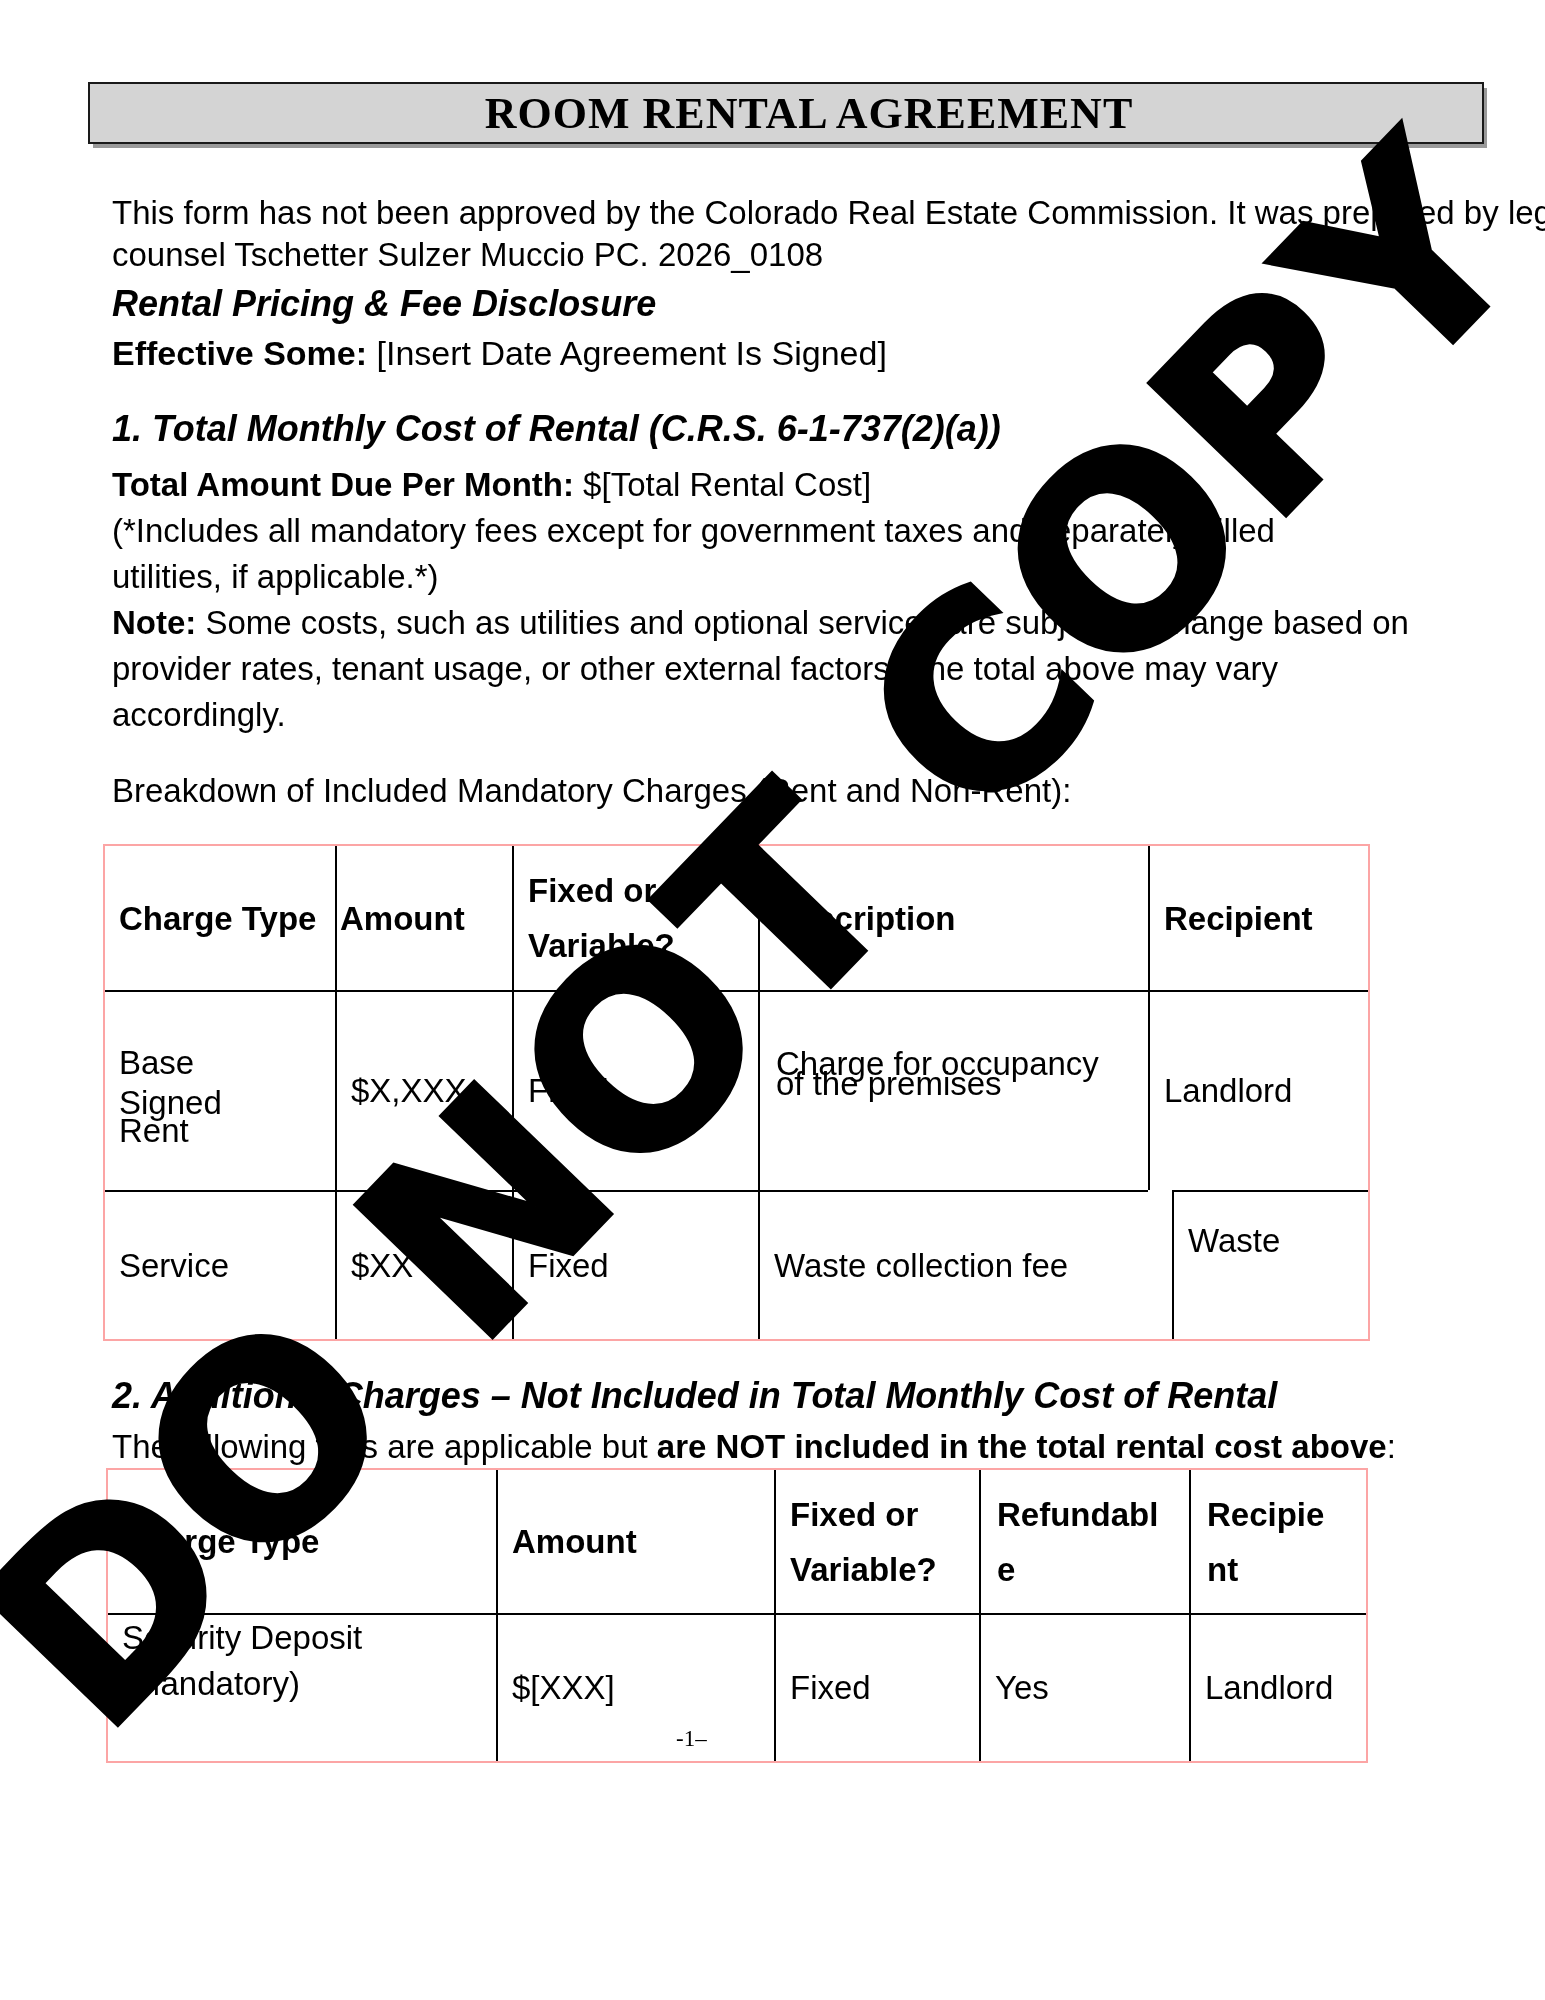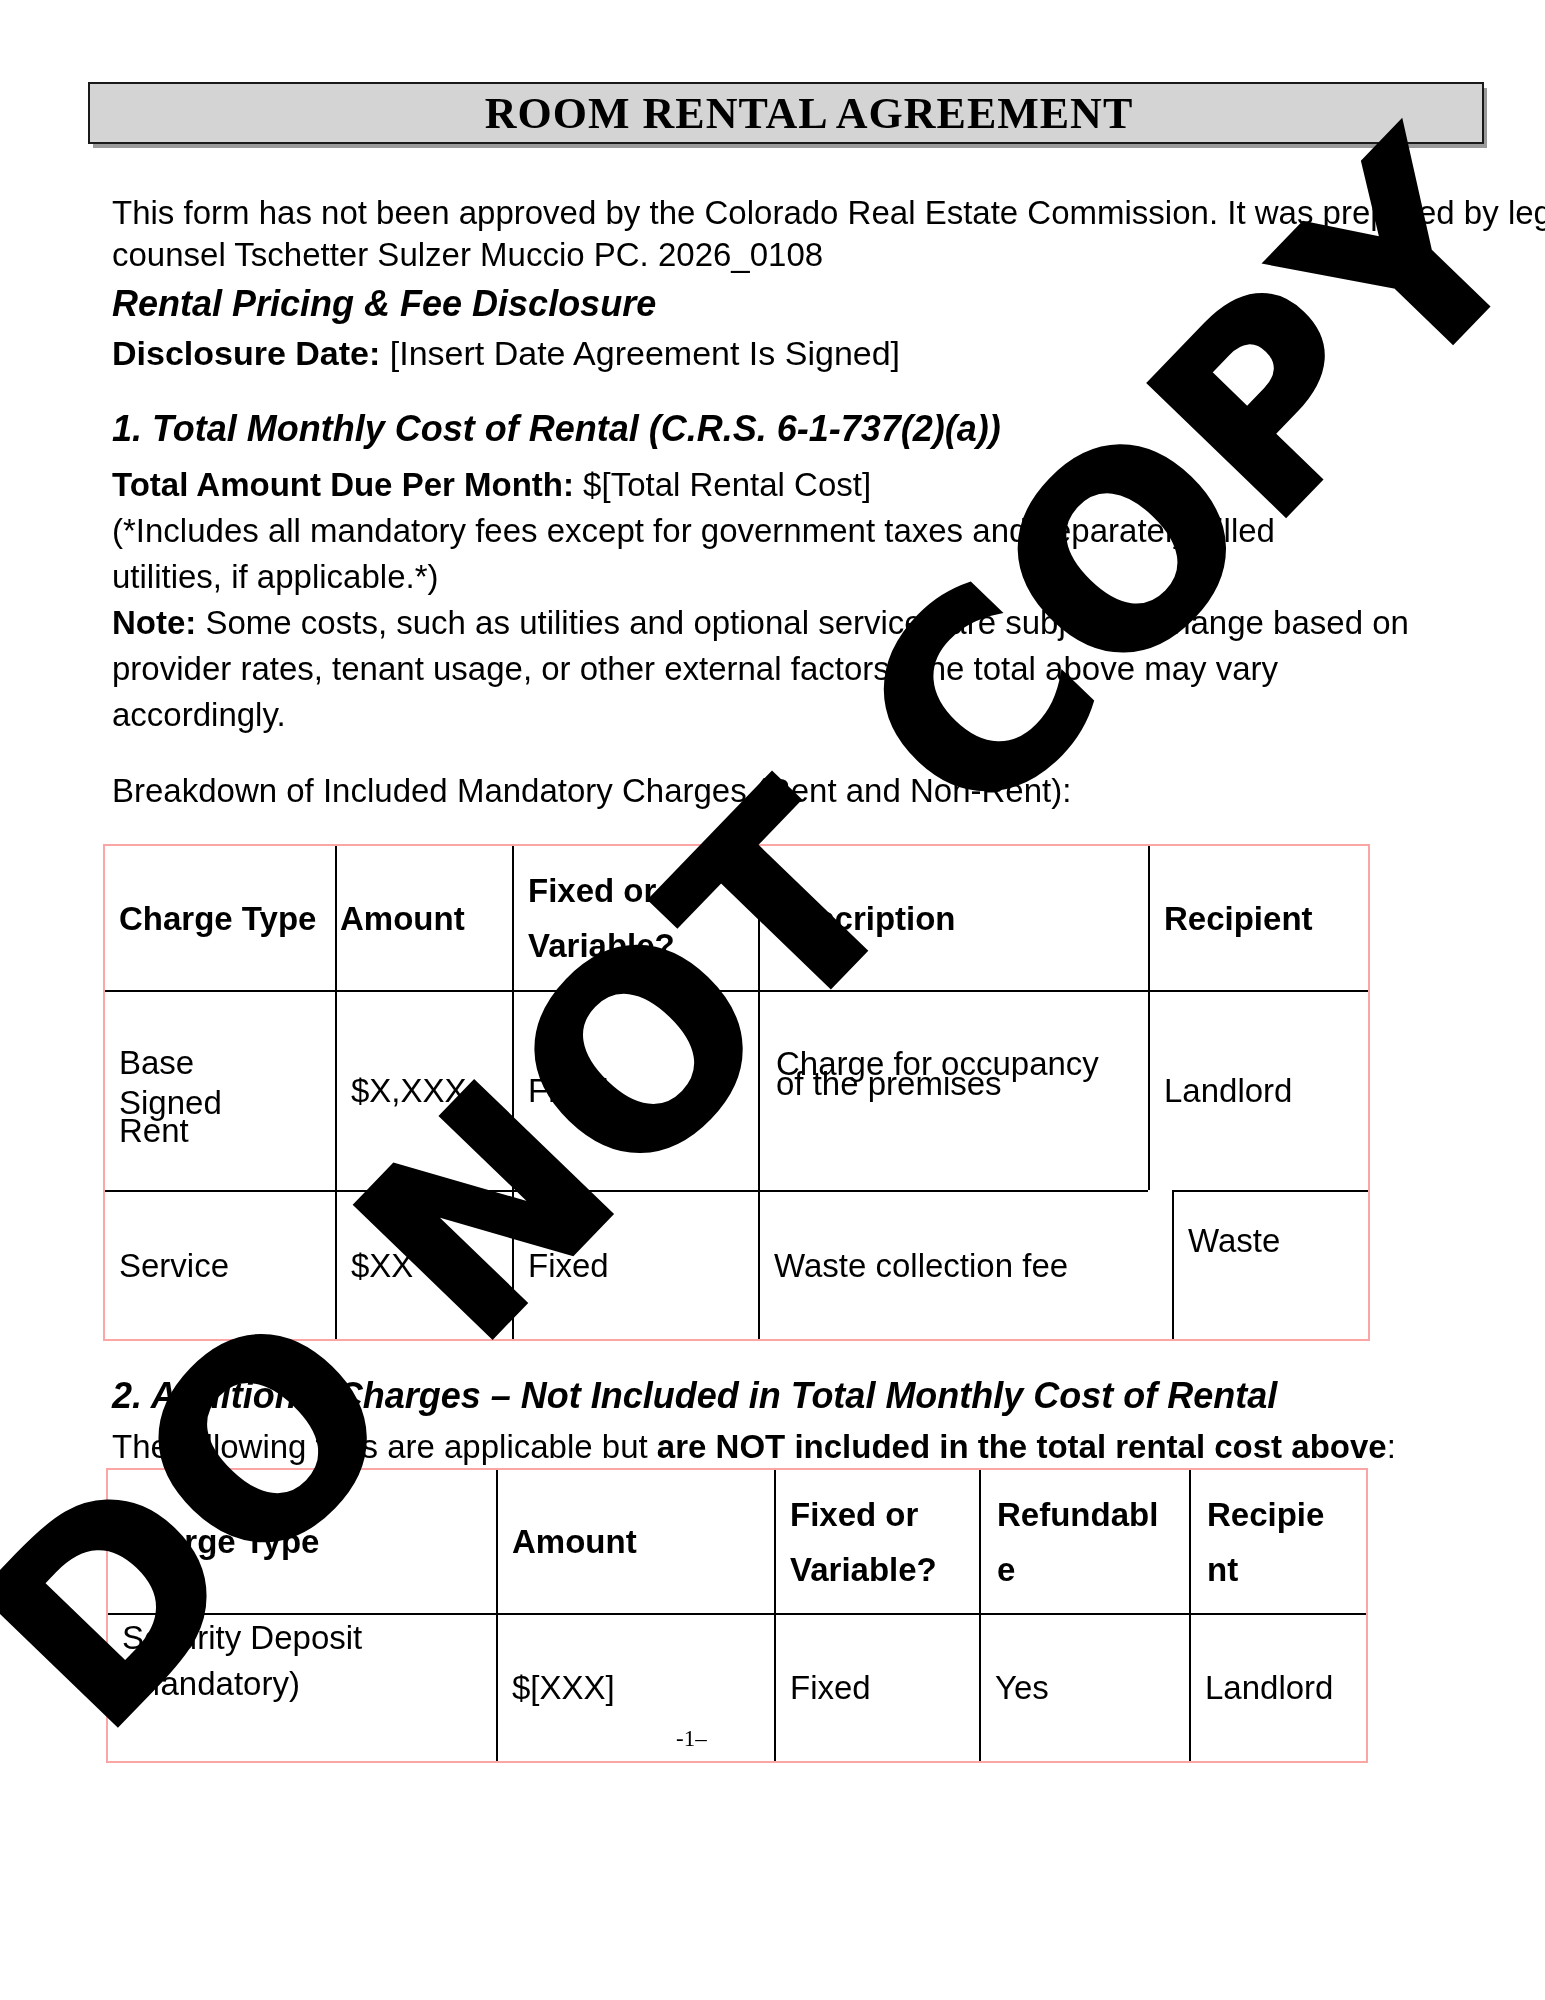--- a/index.html
+++ b/index.html
@@ -115,21 +115,21 @@
 </div>
 
 <div class="abs intro">
   <div class="textline">This form has not been approved by the Colorado Real Estate Commission. It was prepared by legal</div>
   <div class="textline">counsel Tschetter Sulzer Muccio PC. 2026_0108</div>
 </div>
 
 <div class="abs subtitle textline">Rental Pricing &amp; Fee Disclosure</div>
 
 <div class="abs effective textline">
-  <b>Disclosure Date:</b><span> [Insert Date Agreement Is Signed]</span>
+  <b>Effective Some:</b><span> [Insert Date Agreement Is Signed]</span>
 </div>
 
 <div class="abs s1-heading textline">1. Total Monthly Cost of Rental (C.R.S. 6-1-737(2)(a))</div>
 
 <div class="abs s1-body">
   <div class="textline">
     <b>Total Amount Due Per Month:</b><span> $[Total Rental Cost]</span>
   </div>
   <div class="textline">(*Includes all mandatory fees except for government taxes and separately billed</div>
   <div class="textline">utilities, if applicable.*)</div>

